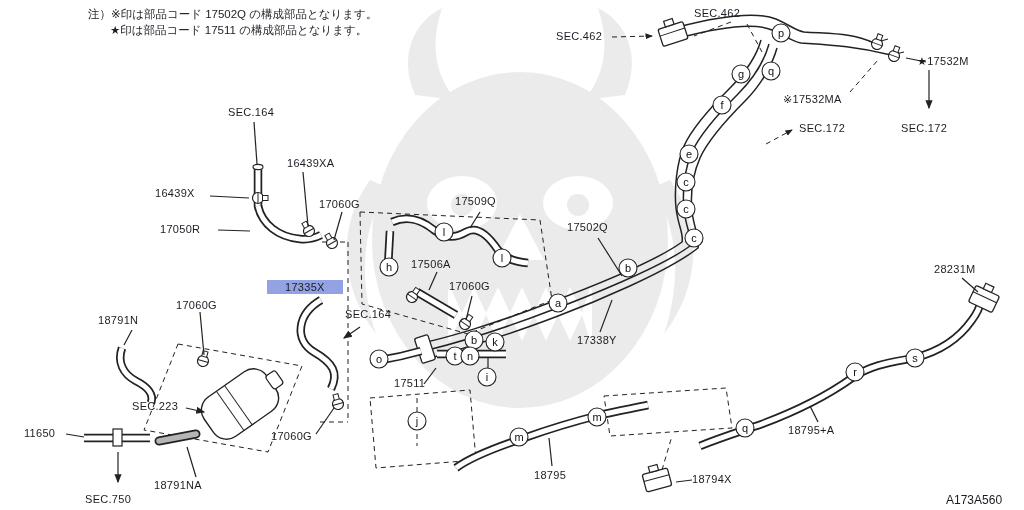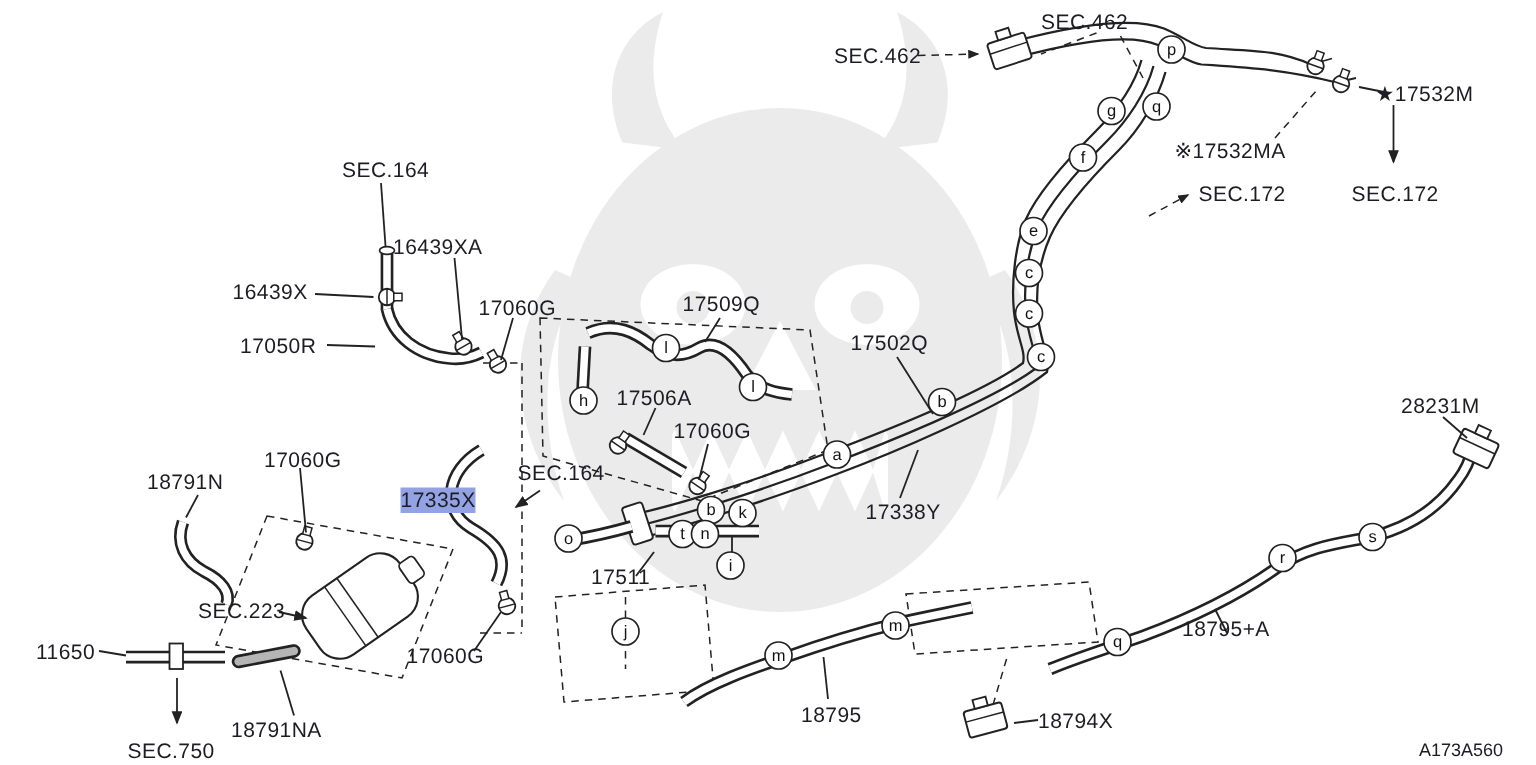--- a/index.html
+++ b/index.html
@@ -1,20 +1,20 @@
 <!DOCTYPE html>
 <html><head>
 <meta charset="utf-8">
 <style>
   html,body{margin:0;padding:0;background:#fff;}
   .stage{position:relative;width:1024px;height:510px;background:#ffffff;overflow:hidden;
          font-family:"Liberation Sans","DejaVu Sans",sans-serif;color:#1c1c24;}
   .art{position:absolute;left:0;top:0;}
-  .lbl{position:absolute;font-size:14px;line-height:1.1;white-space:nowrap;letter-spacing:.3px;cursor:default;}
-  .lbl.hl{background:#93a2e2;padding:1px 0;margin-top:45px;}
+  .lbl{position:absolute;font-size:11px;line-height:1.1;white-space:nowrap;letter-spacing:.3px;cursor:default;}
+  .lbl.hl{background:#93a2e2;padding:1px 18px;}
   .note{position:absolute;font-size:11.5px;white-space:nowrap;}
   .code{position:absolute;font-size:12px;white-space:nowrap;margin-left:16px;}
   
   .ln{stroke:#222;stroke-width:1.2;fill:none;}
   .bn{stroke:#222;stroke-width:1.5;fill:none;}
   .dash{stroke:#222;stroke-width:1;fill:none;stroke-dasharray:5 4;}
   .to{stroke:#222;stroke-width:8.5;fill:none;stroke-linecap:butt;}
   .ti{stroke:#fff;stroke-width:5;fill:none;stroke-linecap:butt;}
   .co circle{fill:#fff;stroke:#222;stroke-width:1.1;}
   .co text{font-size:11px;fill:#111;text-anchor:middle;font-family:"Liberation Sans",sans-serif;}
@@ -276,46 +276,48 @@
           <circle r="9"></circle>
           <text y="3.5">r</text>
         </g>
       <g class="co" transform="translate(915,358)">
           <circle r="9"></circle>
           <text y="3.5">s</text>
         </g>
     </g>
   </svg>
 
+  <div class="note" style="left:88px;top:7px">注）※印は部品コード 17502Q の構成部品となります。</div>
+  <div class="note" style="left:110px;top:23px">★印は部品コード 17511 の構成部品となります。</div>
 
   <div class="lbl" style="left:556px;top:30px">SEC.462</div>
   <div class="lbl" style="left:694px;top:7px">SEC.462</div>
   <div class="lbl" style="left:917px;top:55px">★17532M</div>
   <div class="lbl" style="left:783px;top:93px">※17532MA</div>
   <div class="lbl" style="left:799px;top:122px">SEC.172</div>
   <div class="lbl" style="left:901px;top:122px">SEC.172</div>
   <div class="lbl" style="left:228px;top:106px">SEC.164</div>
-  <div class="lbl" style="left:262px;top:157px">16439XA</div>
+  <div class="lbl" style="left:287px;top:157px">16439XA</div>
   <div class="lbl" style="left:155px;top:187px">16439X</div>
   <div class="lbl" style="left:160px;top:223px">17050R</div>
   <div class="lbl" style="left:319px;top:198px">17060G</div>
   <div class="lbl" style="left:455px;top:195px">17509Q</div>
   <div class="lbl" style="left:411px;top:258px">17506A</div>
   <div class="lbl" style="left:449px;top:280px">17060G</div>
   <div class="lbl" style="left:567px;top:221px">17502Q</div>
   <div class="lbl hl" style="left:267px;top:280px">17335X</div>
   <div class="lbl" style="left:345px;top:308px">SEC.164</div>
   <div class="lbl" style="left:176px;top:299px">17060G</div>
   <div class="lbl" style="left:98px;top:314px">18791N</div>
   <div class="lbl" style="left:577px;top:334px">17338Y</div>
   <div class="lbl" style="left:934px;top:263px">28231M</div>
   <div class="lbl" style="left:394px;top:377px">17511</div>
   <div class="lbl" style="left:132px;top:400px">SEC.223</div>
   <div class="lbl" style="left:24px;top:427px">11650</div>
   <div class="lbl" style="left:271px;top:430px">17060G</div>
   <div class="lbl" style="left:154px;top:479px">18791NA</div>
   <div class="lbl" style="left:85px;top:493px">SEC.750</div>
   <div class="lbl" style="left:534px;top:469px">18795</div>
-  <div class="lbl" style="left:788px;top:412px">18795+A</div>
+  <div class="lbl" style="left:788px;top:424px">18795+A</div>
   <div class="lbl" style="left:692px;top:473px">18794X</div>
   <div class="code" style="left:930px;top:493px">A173A560</div>
 
 </div>
 
 </body></html>

